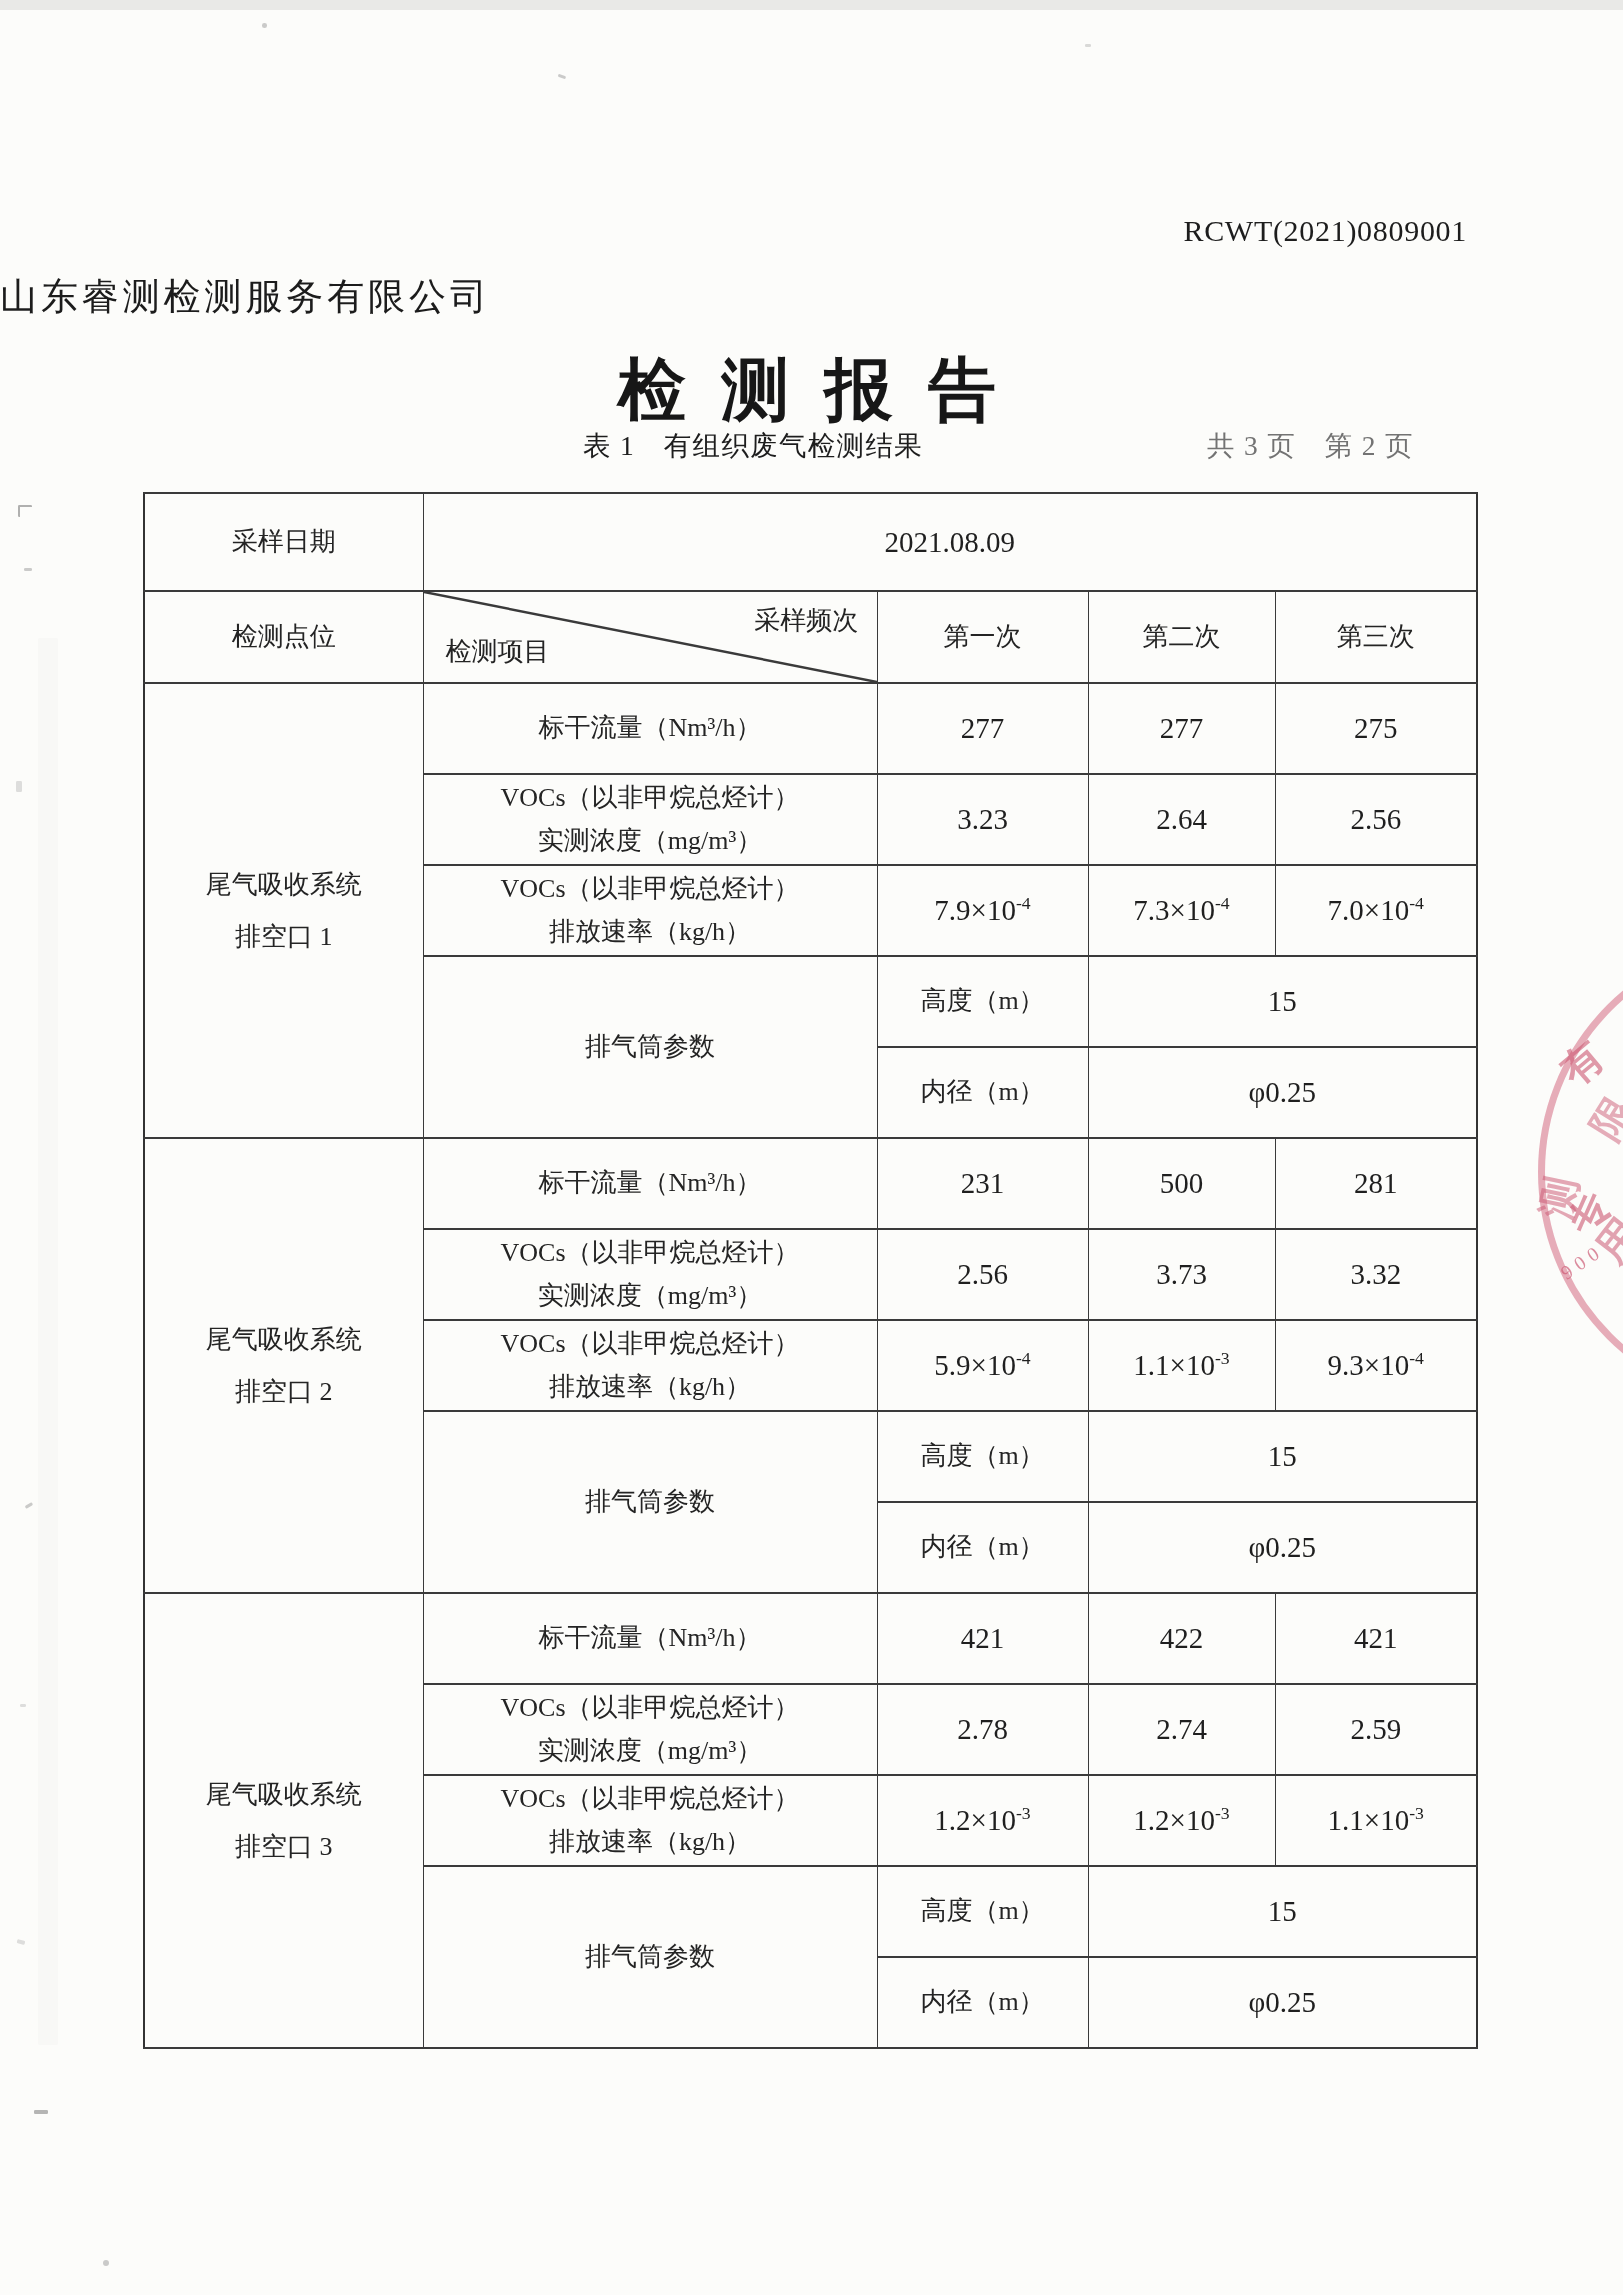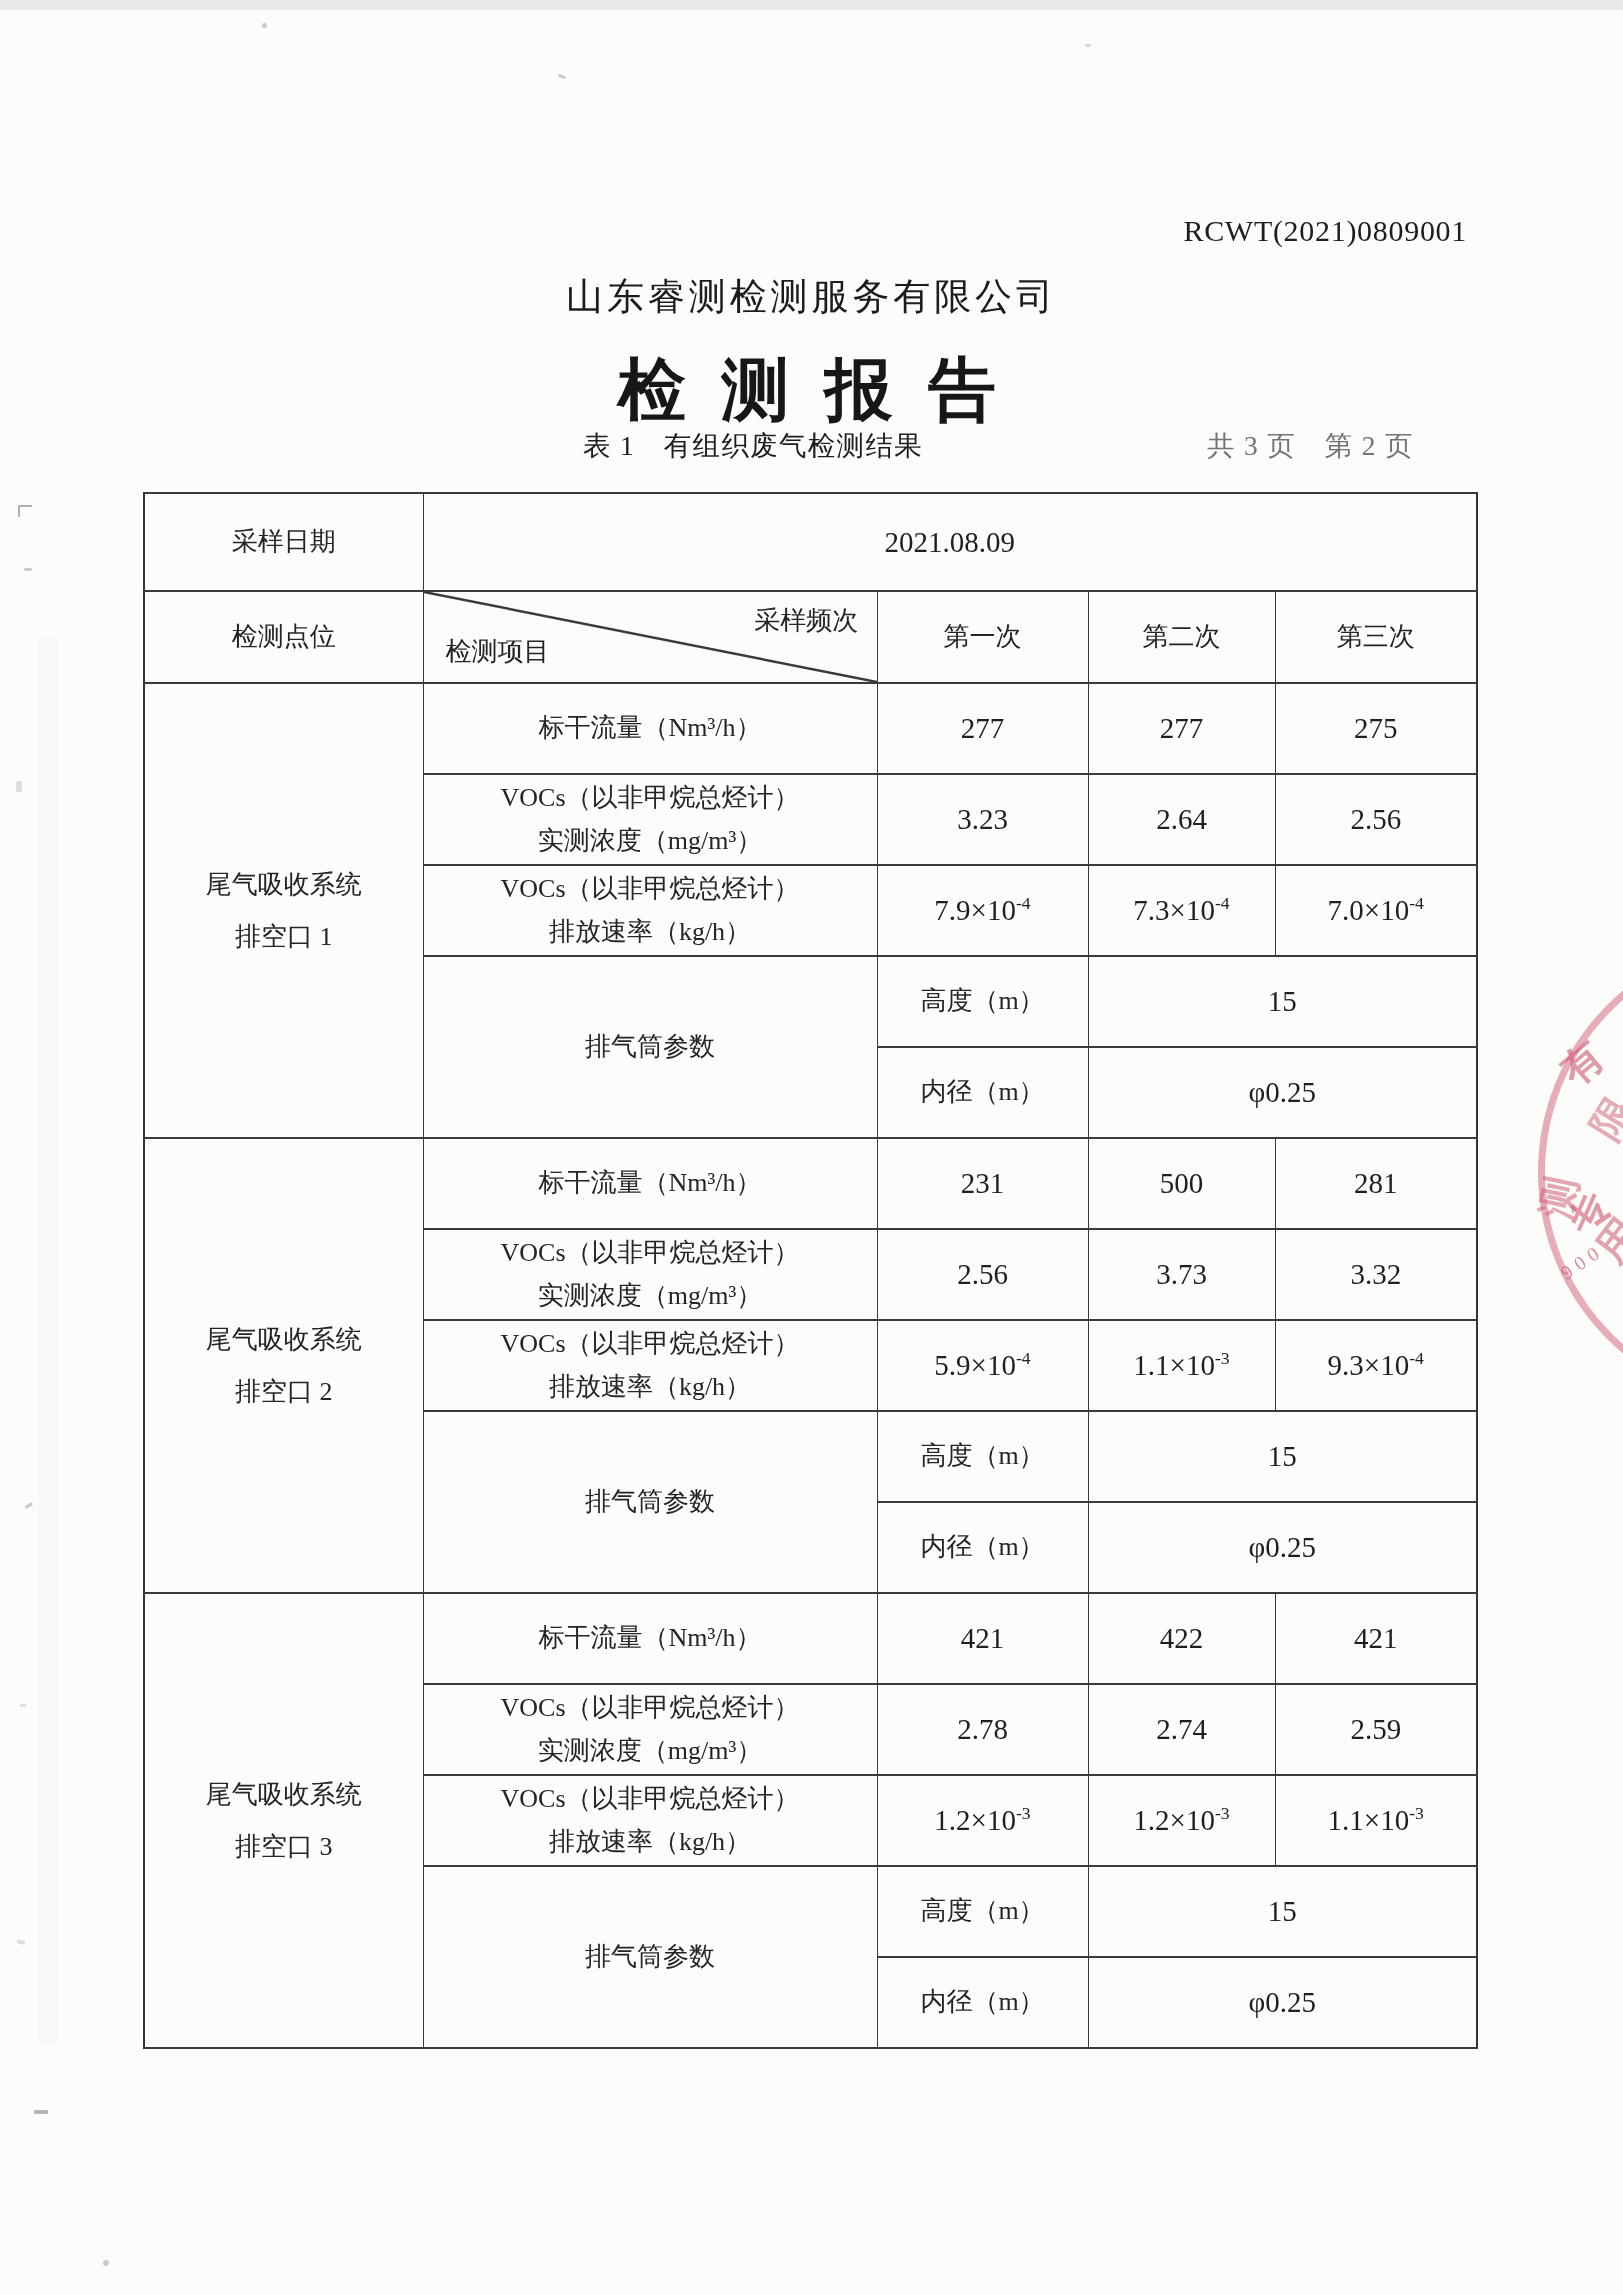--- a/index.html
+++ b/index.html
@@ -12,21 +12,21 @@
     font-family:"Liberation Serif","DejaVu Serif",serif;
     color:#222;
   }
   
   .report-no{
     position:absolute;top:204px;right:156px;
     font-size:30px;letter-spacing:0.7px;color:#1d1d1d;
   }
   .company{
     position:absolute;top:262px;left:0;width:100%;
-    text-align:center;font-size:37px;letter-spacing:3.9px;color:#1c1c1c;
+    text-align:left;font-size:37px;letter-spacing:3.9px;color:#1c1c1c;
   }
   .doc-title{
     position:absolute;top:335px;left:0;width:100%;
     text-align:center;font-size:68px;font-weight:700;
     letter-spacing:9.2px;color:#171717;
   }
   .caption{
     position:absolute;top:418px;left:583px;
     font-size:27.5px;color:#1d1d1d;letter-spacing:1.3px;
   }

